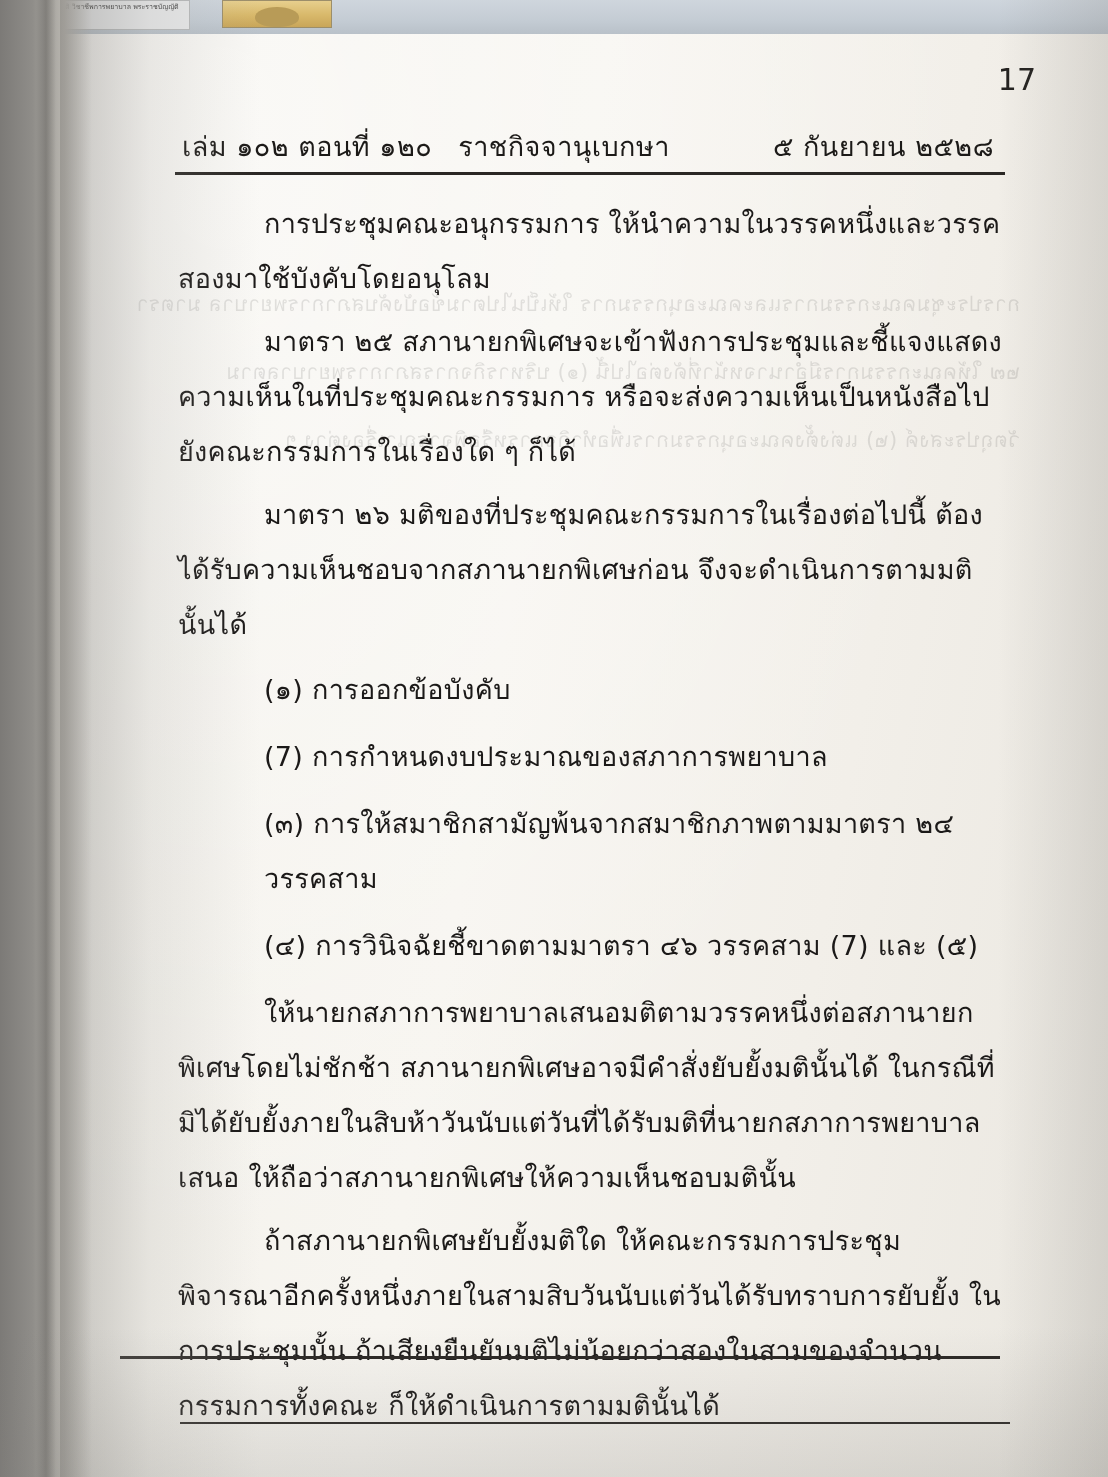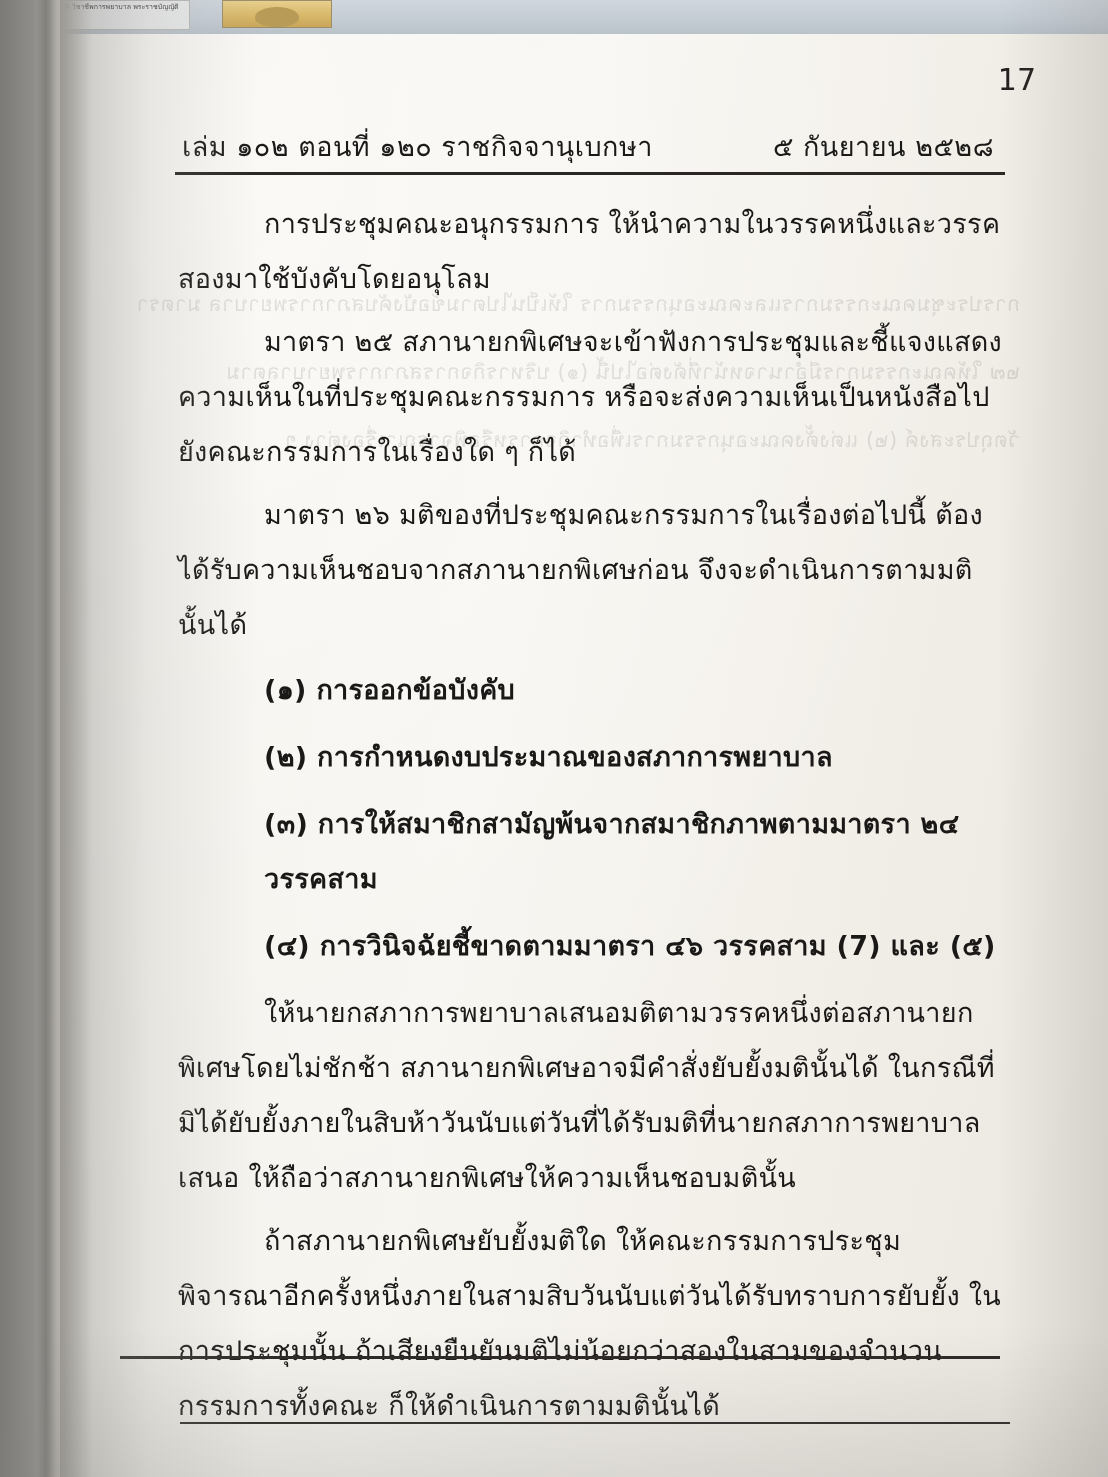--- a/index.html
+++ b/index.html
@@ -118,21 +118,21 @@
     left: 182px;
     top: 125px;
     width: 812px;
     display: flex;
     align-items: baseline;
     font-size: 27px;
     color: #1c1a18;
     letter-spacing: 0.5px;
   }
   .header-line .h-left { white-space: nowrap; }
-  .header-line .h-mid { white-space: nowrap; margin-left: 9px; }
+  .header-line .h-mid { white-space: nowrap; margin-left: 26px; }
   .header-line .h-right { white-space: nowrap; margin-left: auto; text-align: right; }
   .rule {
     position: absolute;
     background: #2a2724;
   }
   .rule-top {
     left: 175px;
     top: 172px;
     width: 830px;
     height: 3px;
@@ -165,21 +165,20 @@
   }
   ul.clauses {
     list-style: none;
     margin: 10px 0 10px 0;
     padding: 0;
   }
   ul.clauses li {
     margin: 0 0 12px 0;
     padding-left: 86px;
     line-height: 55px;
-    font-weight: bold;
   }
   
   .curve-shade {
     position: absolute;
     left: 60px;
     top: 0;
     width: 200px;
     height: 1477px;
     background: linear-gradient(90deg, rgba(120,118,114,0.40) 0%, rgba(160,158,153,0.18) 45%, rgba(255,255,255,0) 100%);
     pointer-events: none;
@@ -230,21 +229,21 @@
 
   <div class="rule rule-top"></div>
 
   <div class="body-text">
     <p class="para">การประชุมคณะอนุกรรมการ ให้นำความในวรรคหนึ่งและวรรคสองมาใช้บังคับโดยอนุโลม</p>
     <p class="para">มาตรา ๒๕  สภานายกพิเศษจะเข้าฟังการประชุมและชี้แจงแสดงความเห็นในที่ประชุมคณะกรรมการ หรือจะส่งความเห็นเป็นหนังสือไปยังคณะกรรมการในเรื่องใด ๆ ก็ได้</p>
     <p class="para">มาตรา ๒๖  มติของที่ประชุมคณะกรรมการในเรื่องต่อไปนี้  ต้องได้รับความเห็นชอบจากสภานายกพิเศษก่อน  จึงจะดำเนินการตามมตินั้นได้</p>
 
     <ul class="clauses">
       <li>(๑)  การออกข้อบังคับ</li>
-      <li>(๒)  การกำหนดงบประมาณของสภาการพยาบาล</li>
+      <li>(7)  การกำหนดงบประมาณของสภาการพยาบาล</li>
       <li>(๓)  การให้สมาชิกสามัญพ้นจากสมาชิกภาพตามมาตรา  ๒๔  วรรคสาม</li>
       <li>(๔)  การวินิจฉัยชี้ขาดตามมาตรา ๔๖ วรรคสาม (7) และ (๕)</li>
     </ul>
 
     <p class="para">ให้นายกสภาการพยาบาลเสนอมติตามวรรคหนึ่งต่อสภานายกพิเศษโดยไม่ชักช้า สภานายกพิเศษอาจมีคำสั่งยับยั้งมตินั้นได้ ในกรณีที่มิได้ยับยั้งภายในสิบห้าวันนับแต่วันที่ได้รับมติที่นายกสภาการพยาบาลเสนอ ให้ถือว่าสภานายกพิเศษให้ความเห็นชอบมตินั้น</p>
     <p class="para">ถ้าสภานายกพิเศษยับยั้งมติใด  ให้คณะกรรมการประชุมพิจารณาอีกครั้งหนึ่งภายในสามสิบวันนับแต่วันได้รับทราบการยับยั้ง ในการประชุมนั้น  ถ้าเสียงยืนยันมติไม่น้อยกว่าสองในสามของจำนวนกรรมการทั้งคณะ ก็ให้ดำเนินการตามมตินั้นได้</p>
   </div>
 
   <div class="rule rule-bottom-1"></div>
   <div class="rule rule-bottom-2"></div>

